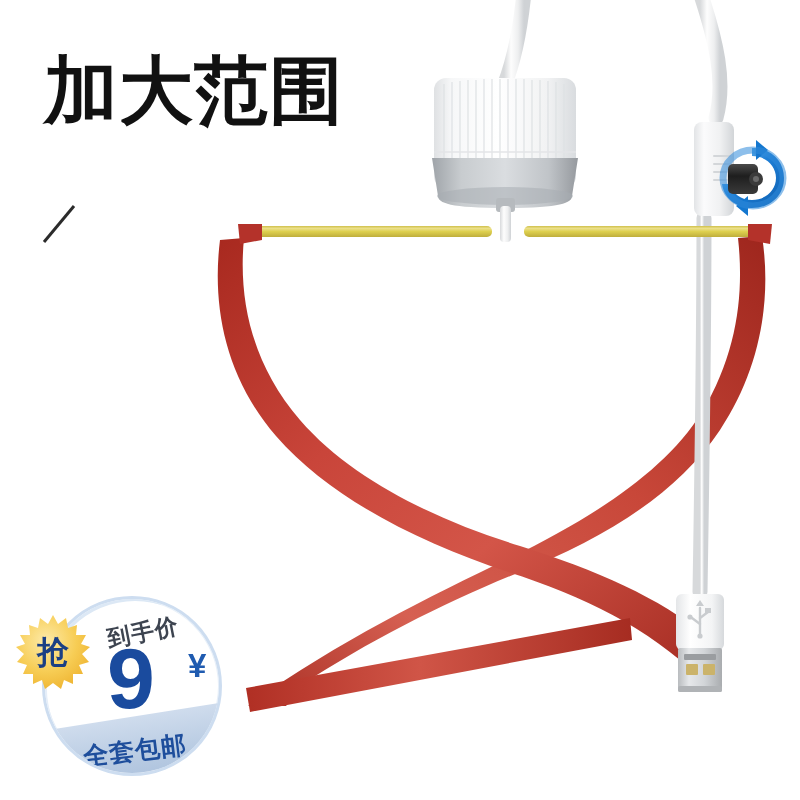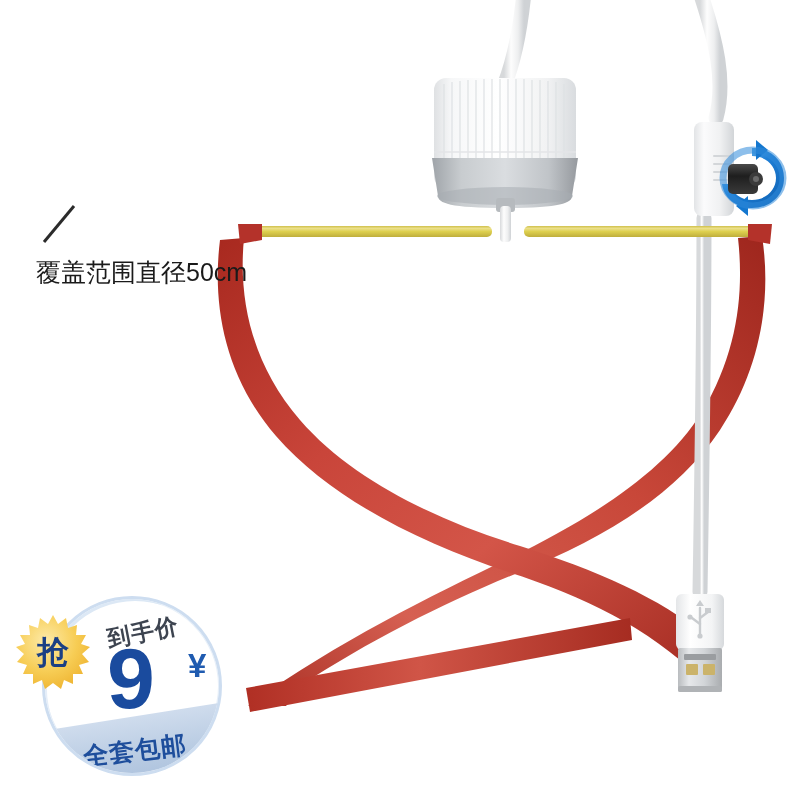--- a/index.html
+++ b/index.html
@@ -244,24 +244,24 @@
       </g>
       <rect x="678" y="648" width="44" height="44" rx="2" fill="url(#gMetal)"></rect>
       <rect x="684" y="654" width="32" height="6" rx="1" fill="#9a9da0"></rect>
       <rect x="686" y="664" width="12" height="11" rx="1" fill="#cbb36a"></rect>
       <rect x="703" y="664" width="12" height="11" rx="1" fill="#cbb36a"></rect>
       <rect x="678" y="686" width="44" height="6" rx="2" fill="#b0b3b6"></rect>
     </g>
   </svg>
 
   <div id="copy">
+    <div class="headline">加大范围</div>
     <svg class="slash" viewBox="0 0 40 46">
       <line x1="4" y1="42" x2="34" y2="6" stroke="#2b2b2b" stroke-width="3"></line>
     </svg>
-    <div class="caption">覆盖范围直径50cm</div>
   </div>
 
   <div id="badge">
     <div class="badge-circle">
       <div class="badge-arc"></div>
       <div class="badge-bottom"></div>
       <div class="badge-label">到手价</div>
       <div class="badge-price">9</div>
       <div class="badge-yen">¥</div>
       <div class="badge-bottom-text">全套包邮</div>

